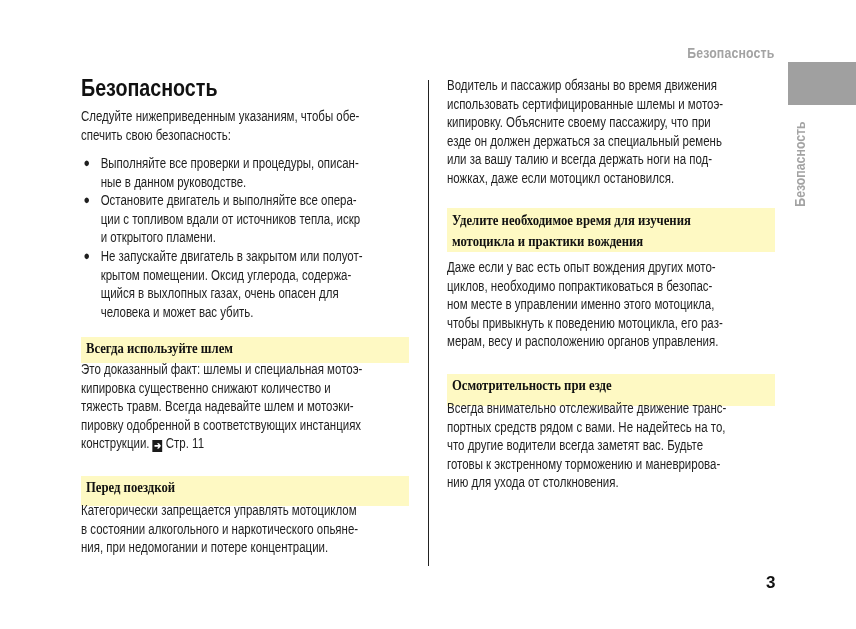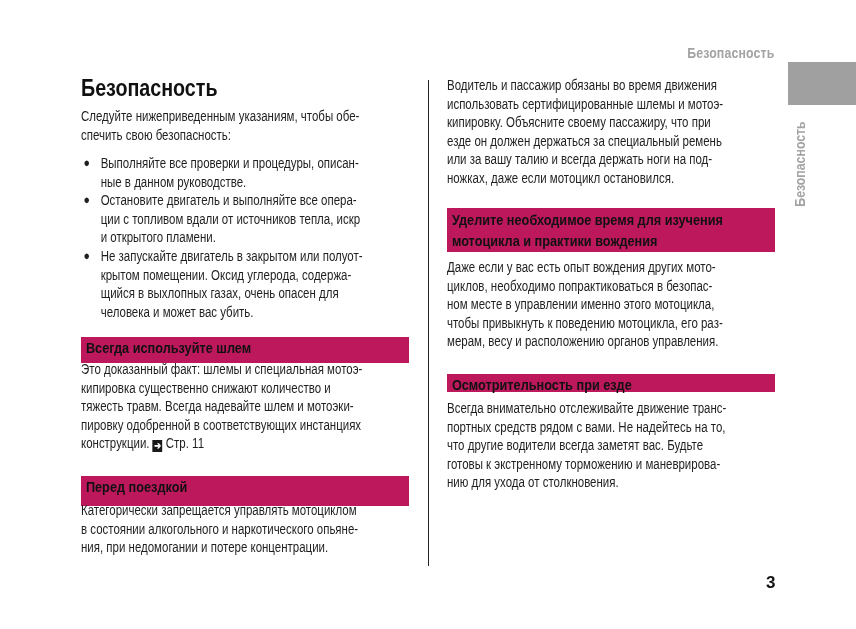--- a/index.html
+++ b/index.html
@@ -118,21 +118,22 @@
       font-size: 13px;
     }
     .bullet-item .ln {
       display: block;
       white-space: nowrap;
     }
     .section-bar {
       position: absolute;
       left: 0;
       width: 328px;
-      background: #be185d;
+      background: #fef9c3;
+      font-family: Liberation Serif, serif;
     }
     .section-bar .bar-text {
       display: block;
       padding-left: 6px;
       font-size: 15.5px;
       font-weight: bold;
       color: #111;
       line-height: 21px;
       white-space: nowrap;
       transform: scaleX(0.82);
@@ -240,21 +241,21 @@
     <span class="bar-text">мотоцикла и практики вождения</span>
   </div>
   <div class="para" style="top:258px;">
     <span class="ln">Даже если у вас есть опыт вождения других мото-</span>
     <span class="ln">циклов, необходимо попрактиковаться в безопас-</span>
     <span class="ln">ном месте в управлении именно этого мотоцикла,</span>
     <span class="ln">чтобы привыкнуть к поведению мотоцикла, его раз-</span>
     <span class="ln">мерам, весу и расположению органов управления.</span>
   </div>
 
-  <div class="section-bar" style="top:374px; height:18px;">
+  <div class="section-bar" style="top:374px; height:32px;">
     <span class="bar-text">Осмотрительность при езде</span>
   </div>
   <div class="para" style="top:399px;">
     <span class="ln">Всегда внимательно отслеживайте движение транс-</span>
     <span class="ln">портных средств рядом с вами. Не надейтесь на то,</span>
     <span class="ln">что другие водители всегда заметят вас. Будьте</span>
     <span class="ln">готовы к экстренному торможению и маневрирова-</span>
     <span class="ln">нию для ухода от столкновения.</span>
   </div>
 </div>

